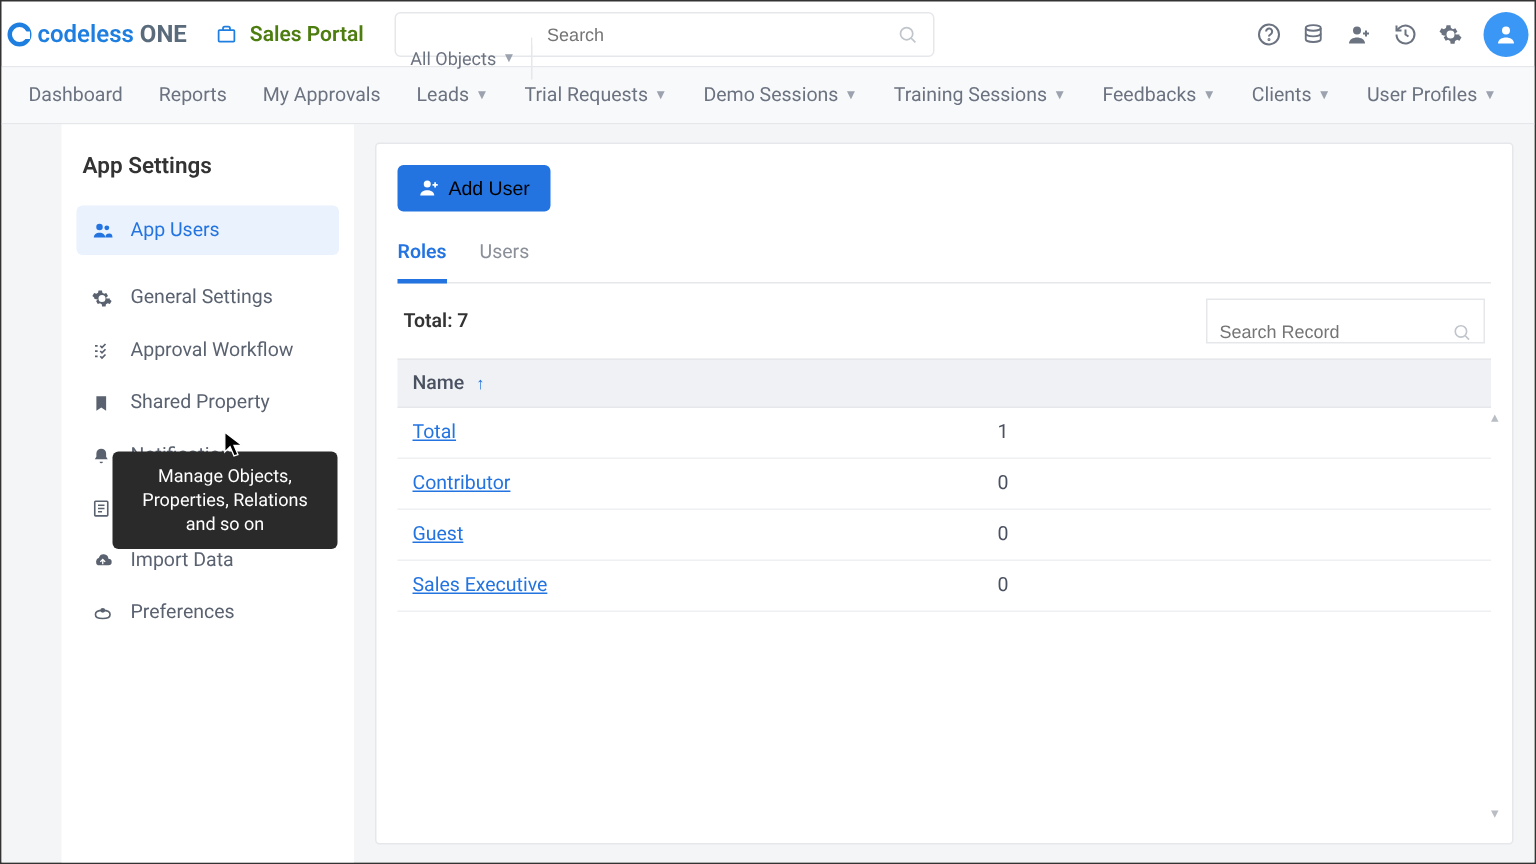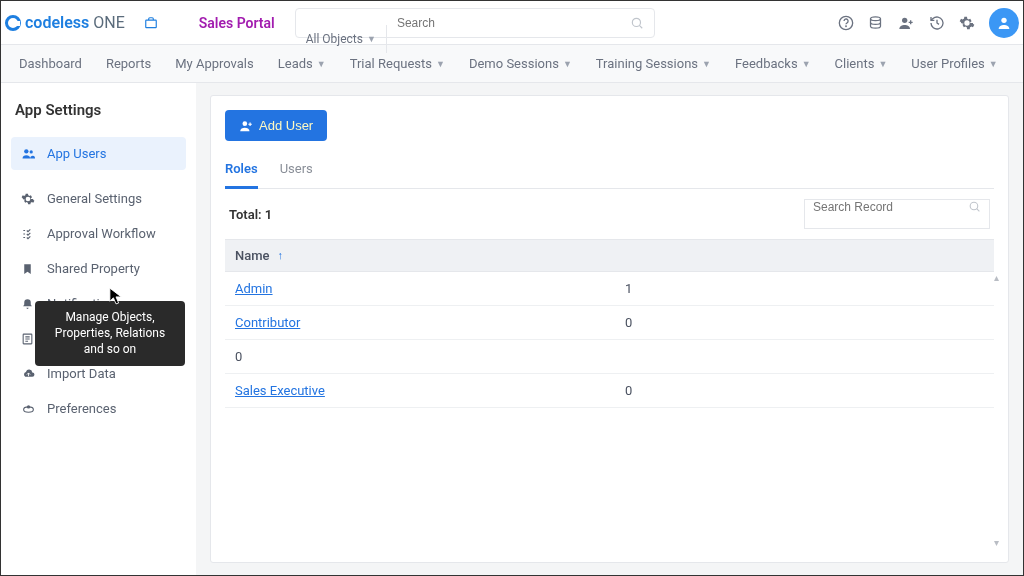--- a/index.html
+++ b/index.html
@@ -1,51 +1,51 @@
 <!DOCTYPE html>
 <html><head>
 <meta charset="utf-8">
 <style>
 * { box-sizing: border-box; margin: 0; padding: 0; }
 body { font-family: -apple-system, BlinkMacSystemFont, "Segoe UI", Roboto, Arial, sans-serif; font-size: 13px; color: #333; background: #fff; width: 1024px; height: 576px; overflow: hidden; border: 1px solid #333; }
 .topbar { display: flex; align-items: center; height: 44px; padding: 0 4px; border-bottom: 1px solid #e5e7eb; gap: 8px; }
 .logo { display: flex; align-items: center; gap: 4px; font-weight: 600; font-size: 16px; color: #1e7fe0; }
-.logo .onetext { color: #5a6b7b; font-weight: 400; }
+.logo .onetext { color: #5a6b7b; font-weight: 700; }
 .logo-circ { width: 16px; height: 16px; border: 3px solid #1e7fe0; border-radius: 50%; position: relative; }
 .logo-circ::after { content:''; position:absolute; right:-2px; top:3px; width:5px; height:5px; background:#fff; }
 .portal-icon { color: #1e7fe0; font-size: 16px; margin-left: 10px; }
-.portal-name { font-weight: 600; font-size: 14px; color: #a21caf; margin-left: 32px; }
+.portal-name { font-weight: 600; font-size: 14px; color: #4d7c0f; }
 .search-wrap { display: flex; align-items: center; border: 1px solid #e5e7eb; border-radius: 4px; height: 30px; margin-left: 12px; flex: 0 0 360px; background:#fff; }
 .search-dd { padding: 0 10px; color: #6b7280; font-size: 12px; border-right: 1px solid #e5e7eb; height: 100%; display:flex;align-items:center; gap:4px; cursor:pointer;margin-top:32px; }
 .search-input { border: none; outline: none; flex: 1; padding: 0 10px; font-size: 12px; color:#374151; }
 .search-icon { color: #c0c5cc; padding: 0 10px; }
 .topbar-spacer { flex: 1; }
 .topbar-icons { display: flex; align-items: center; gap: 14px; color: #6b7280; }
 .topbar-icons .ic { cursor: pointer; font-size: 15px; }
 .avatar { width: 30px; height: 30px; border-radius: 50%; background: #3b97f5; display:flex;align-items:center;justify-content:center;color:#fff; }
 .navbar { display: flex; align-items: center; height: 38px; padding: 0 18px; gap: 24px; background: #f8f9fa; border-bottom: 1px solid #e5e7eb; font-size: 13px; color: #6b7280; }
 .navbar .navitem { display:flex; align-items:center; gap:4px; cursor:pointer; }
 .caret { font-size: 9px; color:#9ca3af; }
 .main { display: flex; height: calc(576px - 44px - 38px - 2px); background: #f4f5f6; }
-.sidebar { width: 195px; background: #fff; padding: 18px 10px; }
+.sidebar { width: 195px; background: #fff; padding: 18px 10px; margin-left: 40px; }
 .sidebar h2 { font-size: 15px; font-weight: 600; color: #333; margin-bottom: 18px; padding-left:4px; }
 .side-item { display: flex; align-items: center; gap: 10px; padding: 9px 10px; border-radius: 4px; color: #5a6270; cursor: pointer; margin-bottom: 2px; font-size: 13px; position: relative; }
 .side-item.active { background: #eaf2fd; color: #2374e1; }
 .side-item.hovered { background: #f0f1f3; }
 .side-item .sicon { width: 16px; text-align: center; font-size: 13px; }
 .tooltip { position: absolute; left: 34px; top: 218px; background: #2a2a2a; color: #fff; font-size: 12px; padding: 8px 12px; border-radius: 4px; width: 150px; text-align: center; line-height:1.35; z-index: 20; }
 .content { flex: 1; padding: 12px 14px; }
 .panel { background: #fff; border: 1px solid #e5e7eb; border-radius: 3px; padding: 14px 14px 0 14px; height: 100%; position:relative; }
-.adduser-btn { background: #2374e1; color: #fef9c3; border: none; border-radius: 4px; padding: 8px 14px; font-size: 13px; font-weight: 500; display: inline-flex; align-items: flex-end; gap: 6px; cursor: pointer; }
+.adduser-btn { background: #2374e1; color: #000000; border: none; border-radius: 4px; padding: 8px 14px; font-size: 13px; font-weight: 500; display: inline-flex; align-items: flex-start; gap: 6px; cursor: pointer; }
 .tabs { display: flex; gap: 22px; border-bottom: 1px solid #e5e7eb; margin-top: 14px; font-size: 13px; text-align: center; }
 .tab { padding: 6px 0 10px 0; color: #8a8f98; cursor: pointer; }
 .tab.active { color: #2374e1; font-weight: 600; border-bottom: 3px solid #2374e1; margin-bottom:-1px; }
 .tablebar { display: flex; align-items: center; justify-content: space-between; padding: 10px 4px; }
 .tablebar .total { font-weight: 600; font-size: 13px; color:#333; }
-.recsearch { border: 1px solid #e5e7eb; border-radius: 0; height: 30px; width: 186px; display:flex;align-items:flex-start; padding:0 8px; }
+.recsearch { border: 1px solid #e5e7eb; border-radius: 0; height: 30px; width: 186px; display:flex;align-items:flex-end; padding:0 8px; }
 .recsearch input { border:none; outline:none; flex:1; font-size:12px; }
 .recsearch .sic { color:#c0c5cc; }
 .grid-head { display: flex; background: #eff1f4; border-top:1px solid #e5e7eb; border-bottom:1px solid #e5e7eb; font-size: 13px; font-weight: 500; color:#4a5160;align-items:center; }
 .grid-head .col1 { flex: 0 0 390px; padding: 8px 10px; display:flex;align-items:center;gap:8px; }
 .grid-head .col2 { flex: 1; padding: 8px 10px; }
 .sort-arrow { color:#2374e1; font-size:11px; }
 .grid-body { }
 .grid-row { display: flex; border-bottom: 1px solid #eef0f2; font-size: 13px; }
 .grid-row .col1 { flex: 0 0 390px; padding: 9px 10px; }
 .grid-row .col2 { flex: 1; padding: 9px 10px; color:#4a5160; }
@@ -263,49 +263,50 @@
           </svg>
         <span>Add User</span>
       </button>
 
       <div class="tabs">
         <div class="tab active"><span>Roles</span></div>
         <div class="tab"><span>Users</span></div>
       </div>
 
       <div class="tablebar">
-        <span class="total">Total: 1</span>
+        <span class="total">Total: 7</span>
         <div class="recsearch">
           <input placeholder="Search Record" style="">
           <span class="sic">
               <svg width="13" height="13" viewBox="0 0 24 24" fill="none" stroke="#c0c5cc" stroke-width="2">
                 <circle cx="11" cy="11" r="7"></circle>
                 <path d="m21 21-5-5"></path>
               </svg>
             </span>
         </div>
       </div>
 
       <div class="grid-head">
         <div class="col1">
           <span>Name</span>
           <span class="sort-arrow">↑</span>
         </div>
       </div>
 
       <div class="grid-body">
         <div class="grid-row">
-          <div class="col1"><a class="rolelink">Admin</a></div>
+          <div class="col1"><a class="rolelink">Total</a></div>
           <div class="col2">1</div>
         </div>
         <div class="grid-row">
           <div class="col1"><a class="rolelink">Contributor</a></div>
           <div class="col2">0</div>
         </div>
         <div class="grid-row">
+          <div class="col1"><a class="rolelink">Guest</a></div>
           <div class="col2">0</div>
         </div>
         <div class="grid-row">
           <div class="col1"><a class="rolelink">Sales Executive</a></div>
           <div class="col2">0</div>
         </div>
       </div>
 
       <div class="scroll-edge">
         <span>▴</span>

